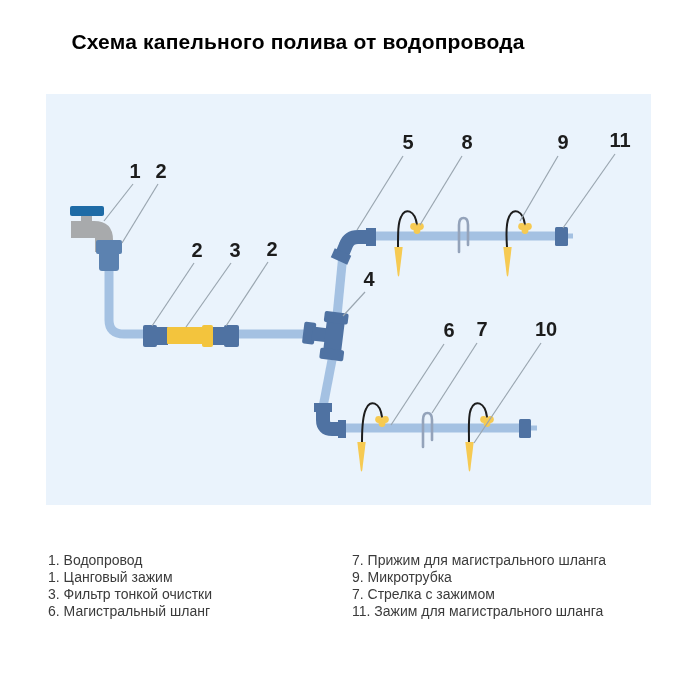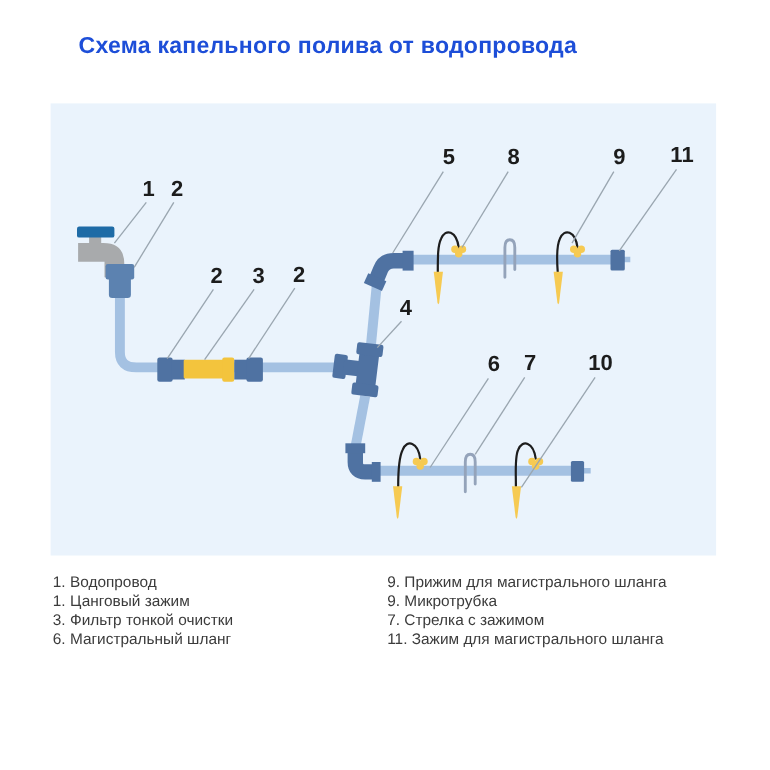--- a/index.html
+++ b/index.html
@@ -2,29 +2,29 @@
 <html><head>
 <meta charset="utf-8">
 <style>
   html,body{margin:0;padding:0;}
   body{
     width:700px;height:700px;position:relative;background:#ffffff;
     font-family:"Liberation Sans", sans-serif;overflow:hidden;
   }
   .page-title{
     position:absolute;top:30px;left:0;width:596px;text-align:center;
-    font-size:21px;font-weight:700;color:#1d4ed8;letter-spacing:.2px;
+    font-size:21px;font-weight:700;color:#000000;letter-spacing:.2px;
   }
   .diagram-panel{
     position:absolute;left:46px;top:94px;width:605px;height:411px;
     background:#eaf3fc;
   }
   .diagram-panel svg{position:absolute;left:0;top:0;}
   .legend-col{
-    position:absolute;top:521px;font-size:14px;line-height:17px;color:#3b3b3b;
+    position:absolute;top:552px;font-size:14px;line-height:17px;color:#3b3b3b;
   }
   .legend-col.left{left:48px;}
   .legend-col.right{left:352px;}
   .legend-col ul{list-style:none;margin:0;padding:0;}
   .callout-num{
     font-family:"Liberation Sans", sans-serif;font-size:20px;font-weight:600;
     fill:#1c1c1c;text-anchor:middle;
   }
   .leader{stroke:#9aa6b0;stroke-width:1.2;}
   .pipe{stroke:#a4c1e2;fill:none;}
@@ -177,18 +177,18 @@
 <div class="legend-col left">
   <ul>
     <li>1. Водопровод</li>
     <li>1. Цанговый зажим</li>
     <li>3. Фильтр тонкой очистки</li>
     <li>6. Магистральный шланг</li>
   </ul>
 </div>
 <div class="legend-col right">
   <ul>
-    <li>9. Прижим для магистрального шланга</li>
+    <li>7. Прижим для магистрального шланга</li>
     <li>9. Микротрубка</li>
     <li>7. Стрелка с зажимом</li>
     <li>11. Зажим для магистрального шланга</li>
   </ul>
 </div>
 
 </body></html>

